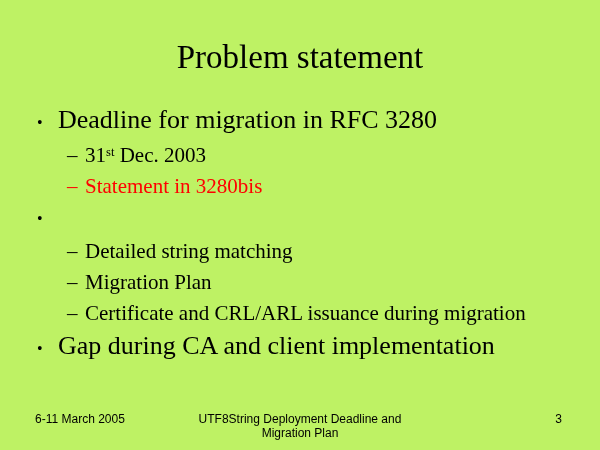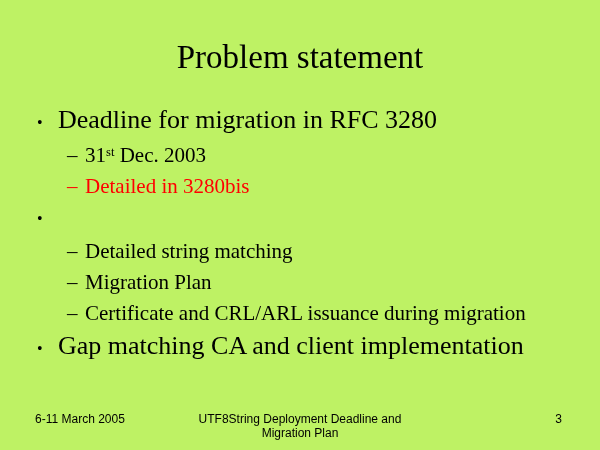--- a/index.html
+++ b/index.html
@@ -102,21 +102,21 @@
       <span class="l1-text">Deadline for migration in RFC 3280</span>
     </div>
 
     <div class="l2">
       <span class="dash">–</span>
       <span class="l2-text"><span>31</span><sup>st</sup><span> Dec. 2003</span></span>
     </div>
 
     <div class="l2" style="color: rgb(255, 0, 0);">
       <span class="dash">–</span>
-      <span class="l2-text">Detailed in 3280bis</span>
+      <span class="l2-text">Statement in 3280bis</span>
     </div>
 
     <div class="l1">
       <span class="marker">•</span>
     </div>
 
     <div class="l2">
       <span class="dash">–</span>
       <span class="l2-text">Detailed string matching</span>
     </div>
@@ -126,21 +126,21 @@
       <span class="l2-text">Migration Plan</span>
     </div>
 
     <div class="l2">
       <span class="dash">–</span>
       <span class="l2-text">Certificate and CRL/ARL issuance during migration</span>
     </div>
 
     <div class="l1">
       <span class="marker">•</span>
-      <span class="l1-text">Gap matching CA and client implementation</span>
+      <span class="l1-text">Gap during CA and client implementation</span>
     </div>
 
   </div>
 
   <div class="footer">
     <span class="footer-date">6-11 March 2005</span>
     <span class="footer-center">UTF8String Deployment Deadline and Migration Plan</span>
     <span class="footer-page">3</span>
   </div>
 

